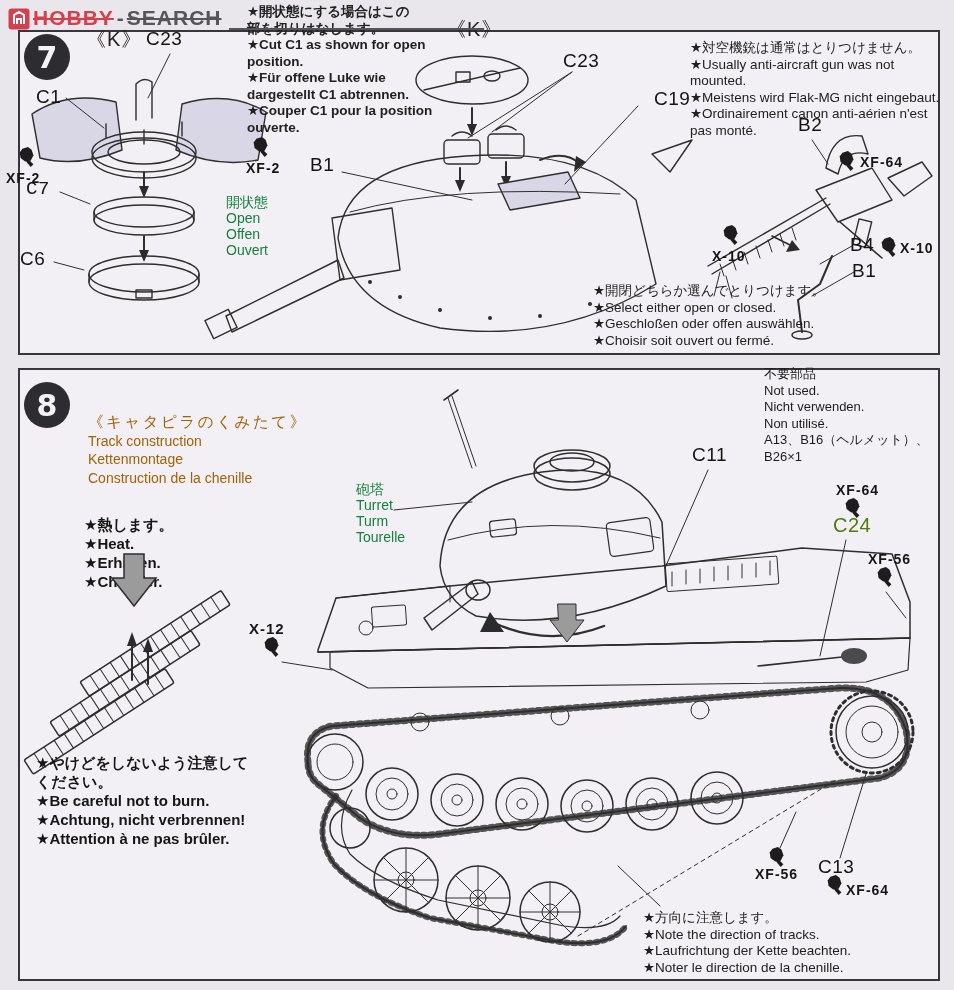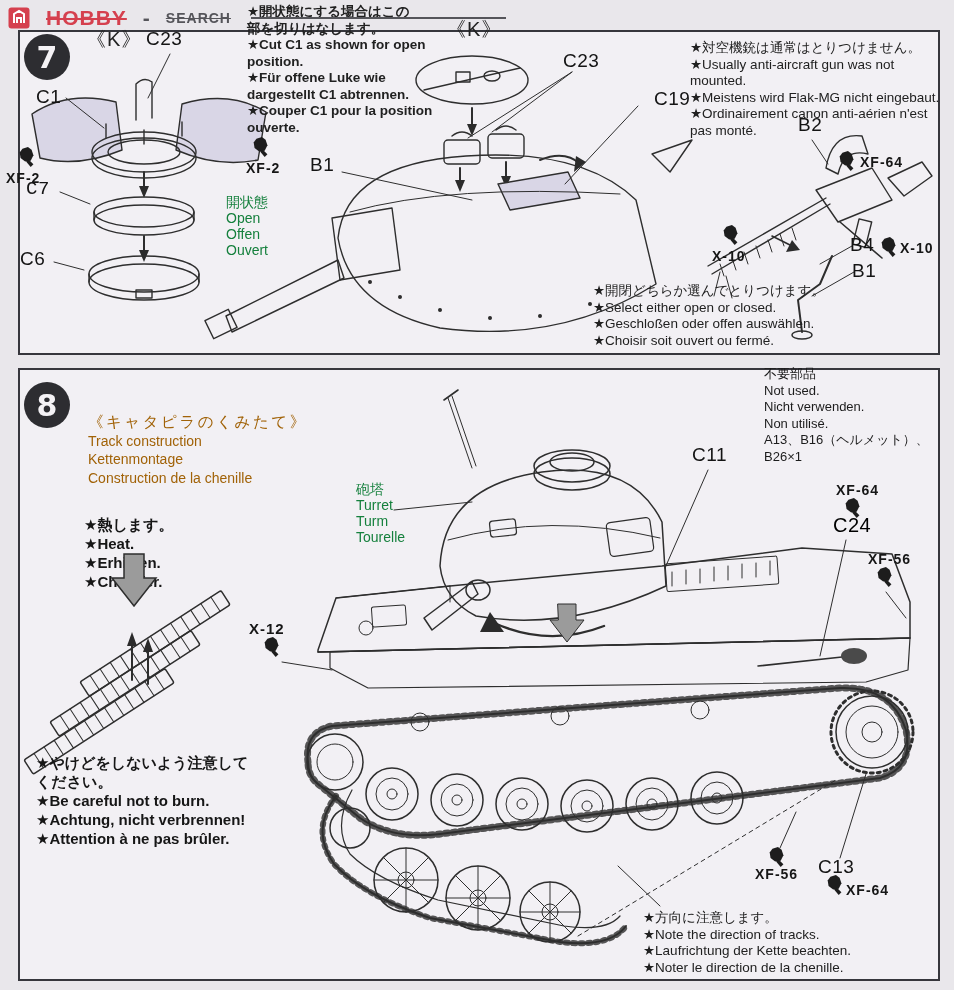--- a/index.html
+++ b/index.html
@@ -8,37 +8,37 @@
     background:#e9e7eb;color:#1e1e1e;
     font-family:"Liberation Sans","DejaVu Sans",sans-serif;
   }
   .panel{position:absolute;background:#f2f0f4;border:2px solid #36363c;}
   #panel7{left:18px;top:30px;width:918px;height:321px;}
   #panel8{left:18px;top:368px;width:918px;height:609px;}
   .art{position:absolute;left:0;top:0;}
   .lbl{position:absolute;z-index:3;white-space:pre-line;}
   .sprue{font-size:20px;color:#222;letter-spacing:1px;}
   .part{font-size:19px;color:#141414;letter-spacing:.5px;text-align:right;}
-  .part-lg{font-size:20px;color:#000000;letter-spacing:.5px;}
+  .part-lg{font-size:20px;color:#4d7c0f;letter-spacing:.5px;}
   .paint{font-size:14px;font-weight:bold;letter-spacing:1px;color:#161616;}
   .note{font-size:13.5px;line-height:16.5px;color:#212121;}
   .note14{font-size:14px;line-height:16px;color:#15803d;}
   .noteb{font-size:15px;line-height:19px;font-weight:bold;color:#161616;margin-top:20px;}
   .small-note{font-size:13px;line-height:16.5px;color:#1c1c1c;}
   .title8{font-size:14px;line-height:18.5px;color:#a16207;}
   .title8::first-line{font-size:15.5px;letter-spacing:2.5px;}
   .step-badge{
     position:absolute;z-index:3;width:46px;height:46px;border-radius:50%;
     background:#2d2d31;color:#f4f2f5;display:flex;align-items:center;justify-content:center;
     font-family:"DejaVu Sans",sans-serif;font-size:30px;font-weight:bold;
   }
-  .logo{position:absolute;left:8px;top:6px;z-index:5;display:flex;align-items:center;gap:16px;}
+  .logo{position:absolute;left:8px;top:6px;z-index:5;display:flex;align-items:flex-end;gap:3px;}
   .logo-hobby{font-size:21px;font-weight:bold;letter-spacing:1px;color:#d5404e;text-decoration:line-through;}
   .logo-sep{font-size:21px;font-weight:bold;color:#55555a;}
-  .logo-search{font-size:14px;font-weight:bold;letter-spacing:1px;color:#55555a;text-decoration:line-through;}
+  .logo-search{font-size:21px;font-weight:bold;letter-spacing:1px;color:#55555a;text-decoration:line-through;}
   .logo-line{width:255px;height:2px;background:#55555a;margin-left:4px;}
   .pp{position:absolute;z-index:3;}
   svg{display:block;}
 </style>
 </head>
 <body>
 
 <div class="logo">
   <span>
     <svg width="22" height="22" viewBox="0 0 22 22">

